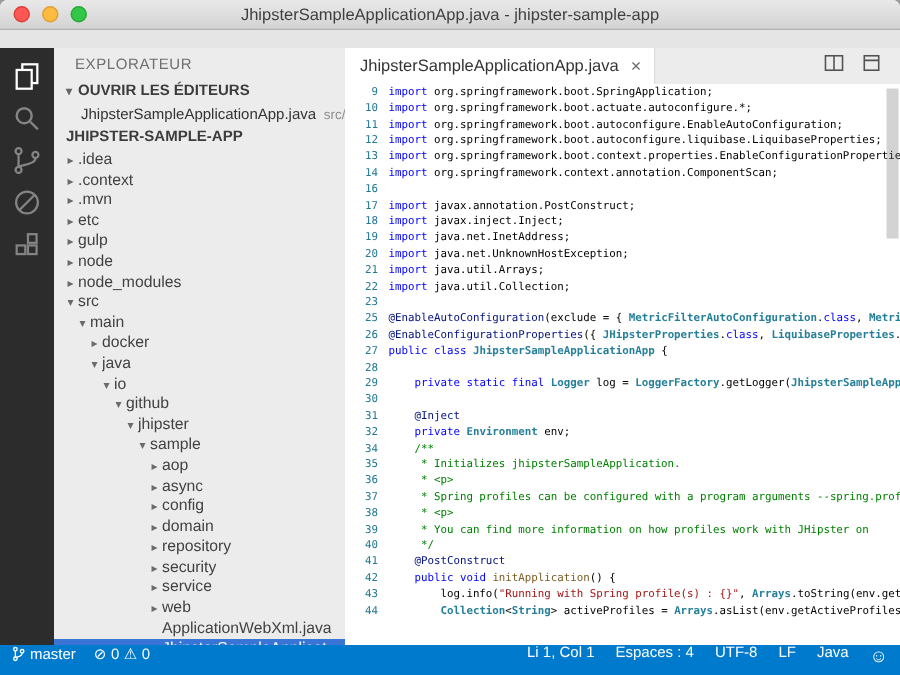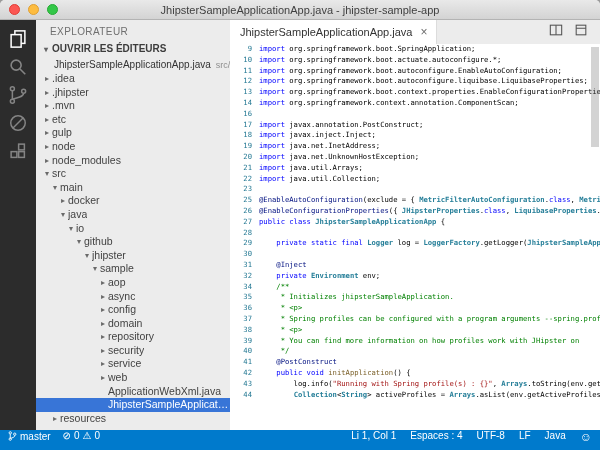--- a/index.html
+++ b/index.html
@@ -9,21 +9,21 @@
 
   
   .titlebar { height:20px; flex:0 0 auto; background:linear-gradient(#e9e9e9,#d3d3d3); border-bottom:1px solid #b3b3b3; position:relative; display:flex; align-items:center; }
   .traffic { display:flex; gap:8px; margin-left:9px; z-index:2; }
   .tl { width:11px; height:11px; border-radius:50%; display:inline-block; }
   .tl.red { background:#fc5753; border:1px solid #df3e37; }
   .tl.yellow { background:#fdbc40; border:1px solid #de9f34; }
   .tl.green { background:#33c748; border:1px solid #27aa35; }
   .title { position:absolute; left:0; right:0; text-align:center; font-size:11px; color:#3f3f3f; white-space:nowrap; }
 
-  .main { flex:1; display:flex; min-height:0; }
+  .main { flex:1; display:flex; min-height:0;margin-top:12px; }
 
   
   .activitybar { width:36px; flex:0 0 auto; background:#2c2c2c; display:flex; flex-direction:column; align-items:center; padding-top:5px; }
   .ab-item { width:36px; height:28px; display:flex; align-items:center; justify-content:center; color:#848484; cursor:pointer; }
   .ab-item.active { color:#ffffff; }
   .ab-item svg { stroke:currentColor; }
 
   
   .sidebar { width:194px; flex:0 0 auto; background:#ececec; overflow:hidden; display:flex; flex-direction:column; color:#3c3c3c; }
   .sidebar-title { flex:0 0 auto; padding:6px 0 4px 14px; font-size:10px; letter-spacing:.4px; color:#6f6f6f; }
@@ -122,28 +122,31 @@
     </div>
 
     <div class="sidebar">
       <div class="sidebar-title">EXPLORATEUR</div>
       <div class="section-header">
         <span class="sec-chev">▾</span><span>OUVRIR LES ÉDITEURS</span>
       </div>
       <div class="open-editor-row">
         <span class="oe-label">JhipsterSampleApplicationApp.java</span><span class="detail">src/m...</span>
       </div>
+      <div class="project-header">
+        <span>JHIPSTER-SAMPLE-APP</span>
+      </div>
       <div class="tree">
           <div class="tree-row" style="padding-left: 6px;">
             <span class="chev">▸</span>
             <span class="tree-label">.idea</span>
           </div>
           <div class="tree-row" style="padding-left: 6px;">
             <span class="chev">▸</span>
-            <span class="tree-label">.jhipster</span>
+            <span class="tree-label">.context</span>
           </div>
           <div class="tree-row" style="padding-left: 6px;">
             <span class="chev">▸</span>
             <span class="tree-label">.mvn</span>
           </div>
           <div class="tree-row" style="padding-left: 6px;">
             <span class="chev">▸</span>
             <span class="tree-label">etc</span>
           </div>
           <div class="tree-row" style="padding-left: 6px;">

